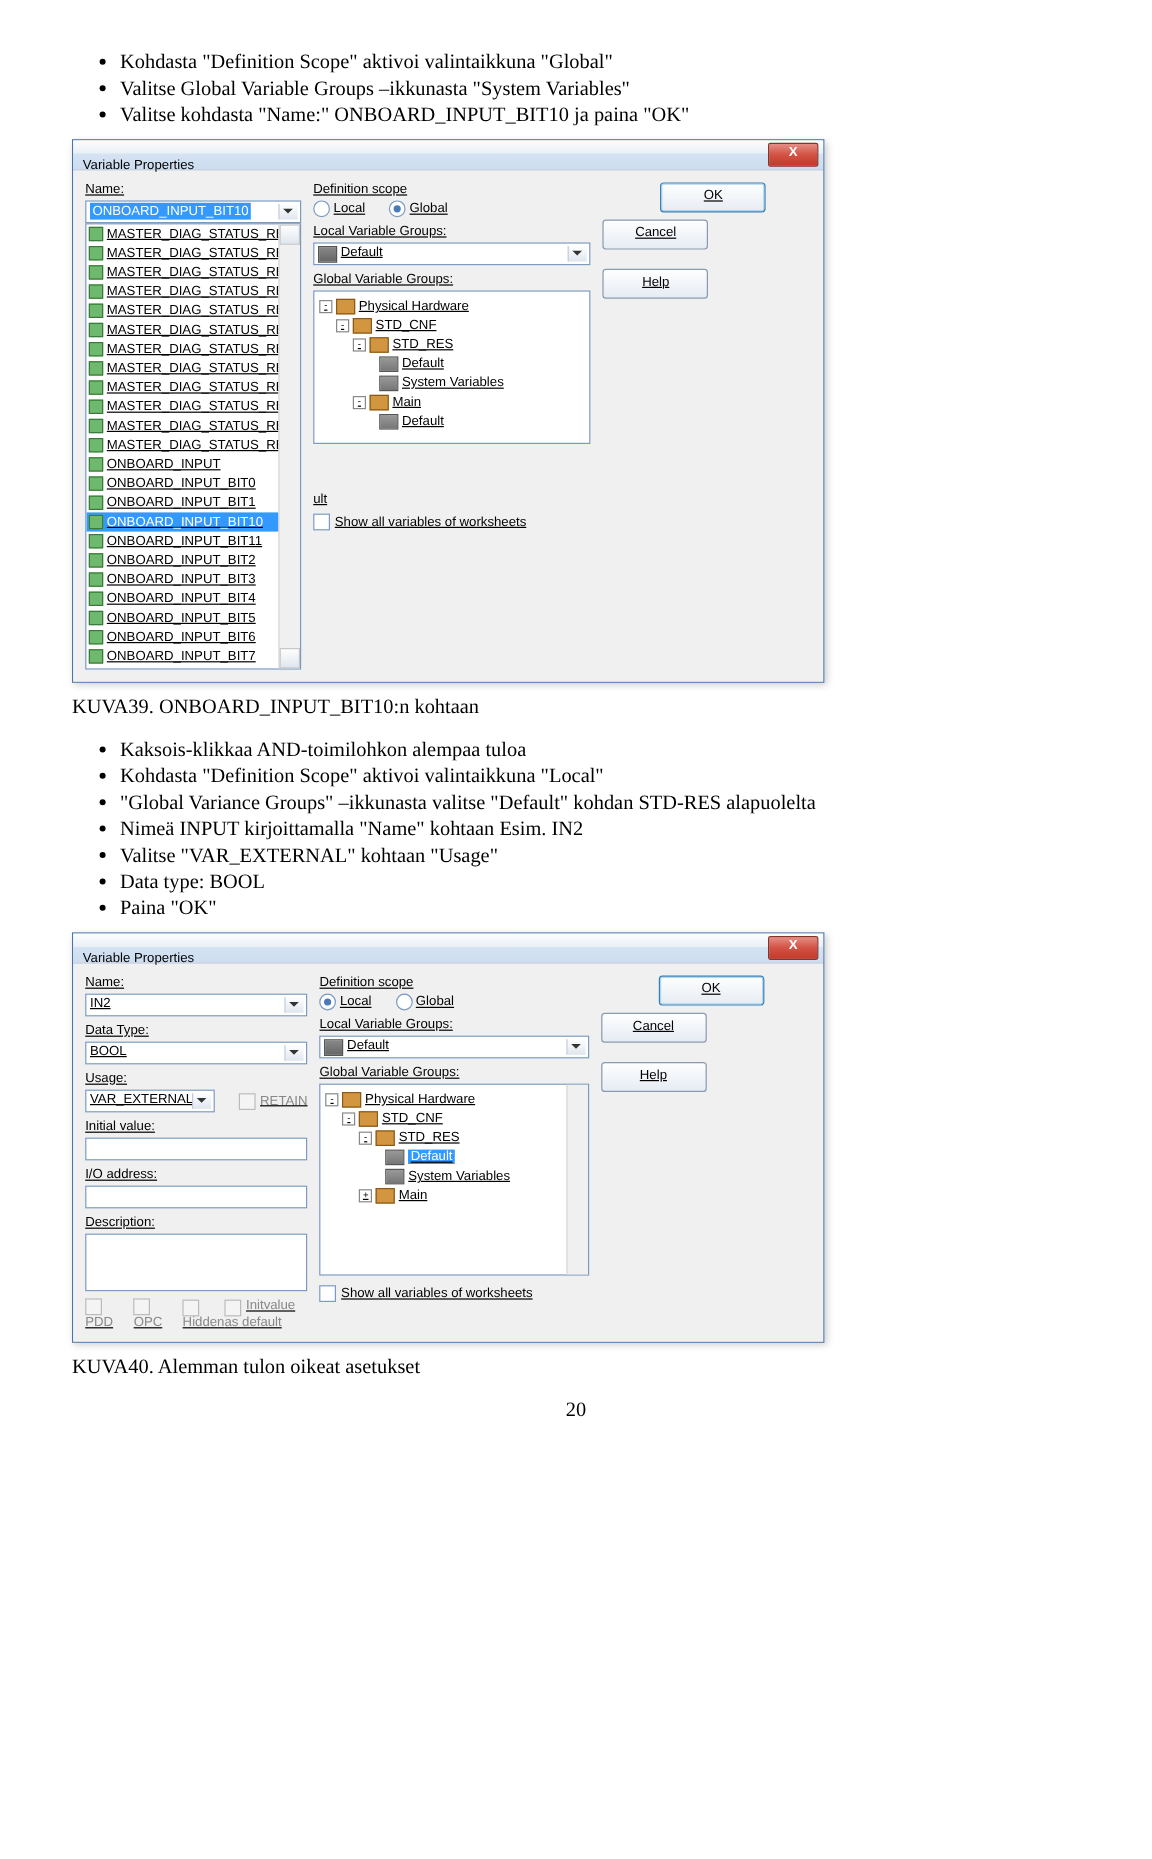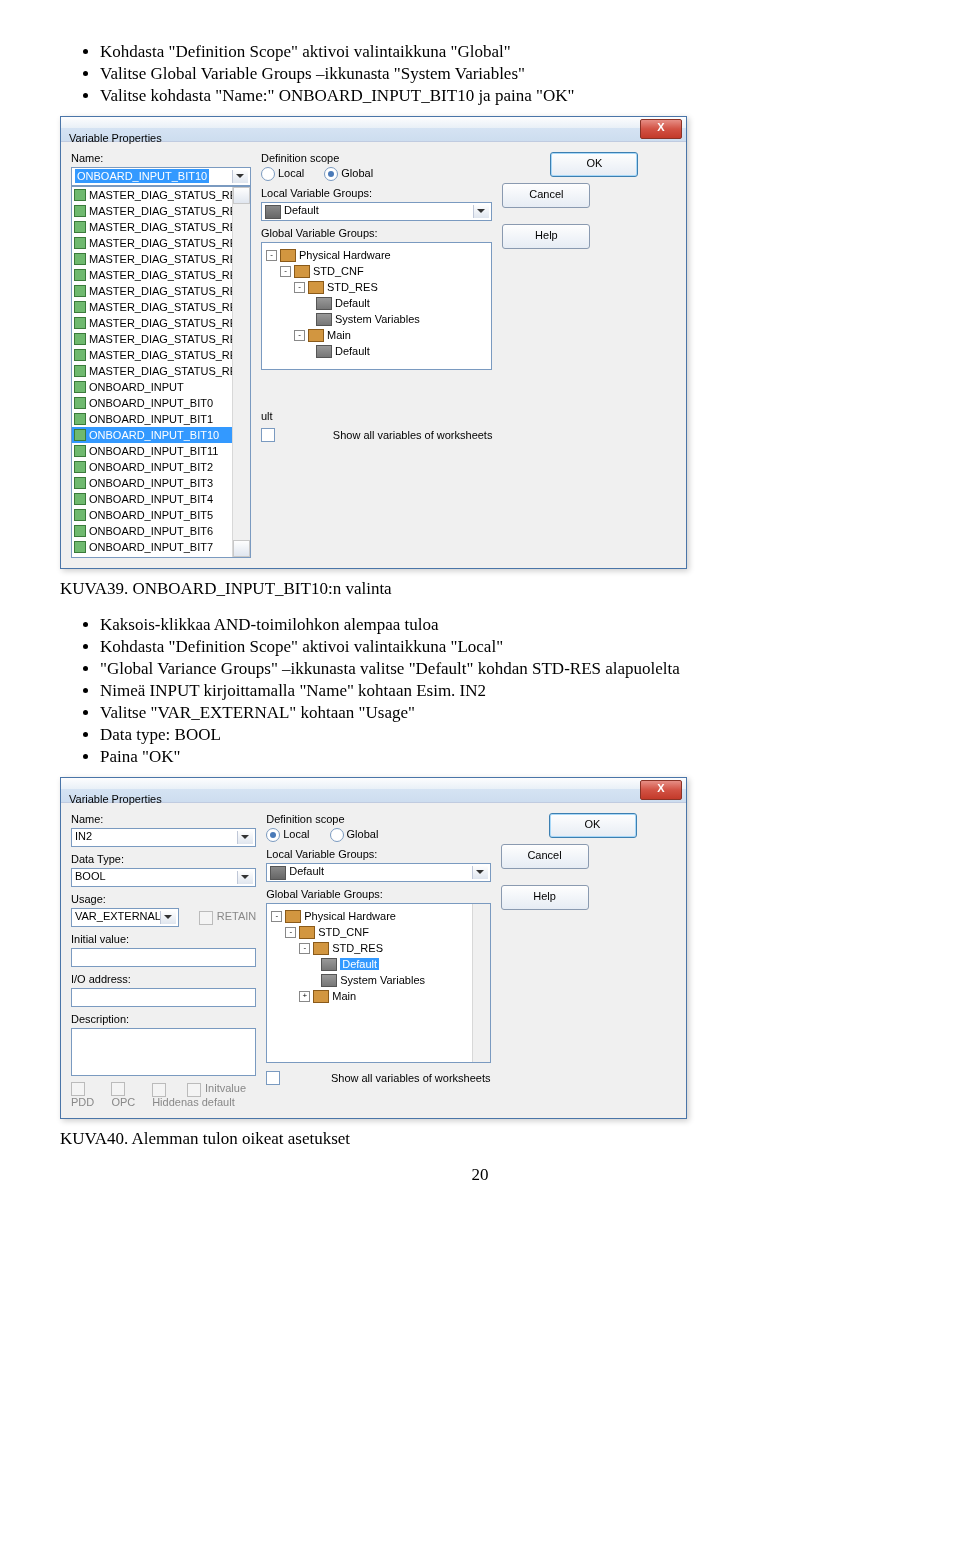--- a/index.html
+++ b/index.html
@@ -60,20 +60,21 @@
     text-align: center;
     font-size: 11px;
     line-height: 14px;
     font-weight: bold;
   }
   .dialog-body {
     display: flex;
     padding: 10px;
     gap: 10px;
     background: #f0f0f0;
+    text-decoration: underline;
   }
   .col {
     display: flex;
     flex-direction: column;
   }
   .col.left { width: 170px; }
   .col.mid { width: 240px; }
   .col.right { width: 180px; }
   .label {
     margin-bottom: 3px;
@@ -270,21 +271,20 @@
   .input-highlight {
     background: #3399ff;
     color: #fff;
     padding: 1px 2px;
     display: inline-block;
   }
   .show-all-row {
     margin-top: 8px;
     display: flex;
     align-items: center;
-    justify-content: space-between;
   }
   .bottom-checks {
     margin-top: 6px;
     display: flex;
     gap: 14px;
     align-items: center;
   }
   .two-line {
     display: flex;
     flex-direction: row;
@@ -469,21 +469,21 @@
     </div>
     <div class="col right">
       <div class="btn default">OK</div>
       <div class="btn">Cancel</div>
       <div style="height:10px"></div>
       <div class="btn">Help</div>
     </div>
   </div>
 </div>
 
-<div class="caption">KUVA39. ONBOARD_INPUT_BIT10:n valinta</div>
+<div class="caption">KUVA39. ONBOARD_INPUT_BIT10:n kohtaan</div>
 
 <ul class="bullets">
   <li>Kaksois-klikkaa AND-toimilohkon alempaa tuloa</li>
   <li>Kohdasta "Definition Scope" aktivoi valintaikkuna "Local"</li>
   <li>"Global Variance Groups" –ikkunasta valitse "Default" kohdan STD-RES alapuolelta</li>
   <li>Nimeä INPUT kirjoittamalla "Name" kohtaan Esim. IN2</li>
   <li>Valitse "VAR_EXTERNAL" kohtaan "Usage"</li>
   <li>Data type: BOOL</li>
   <li>Paina "OK"</li>
 </ul>

